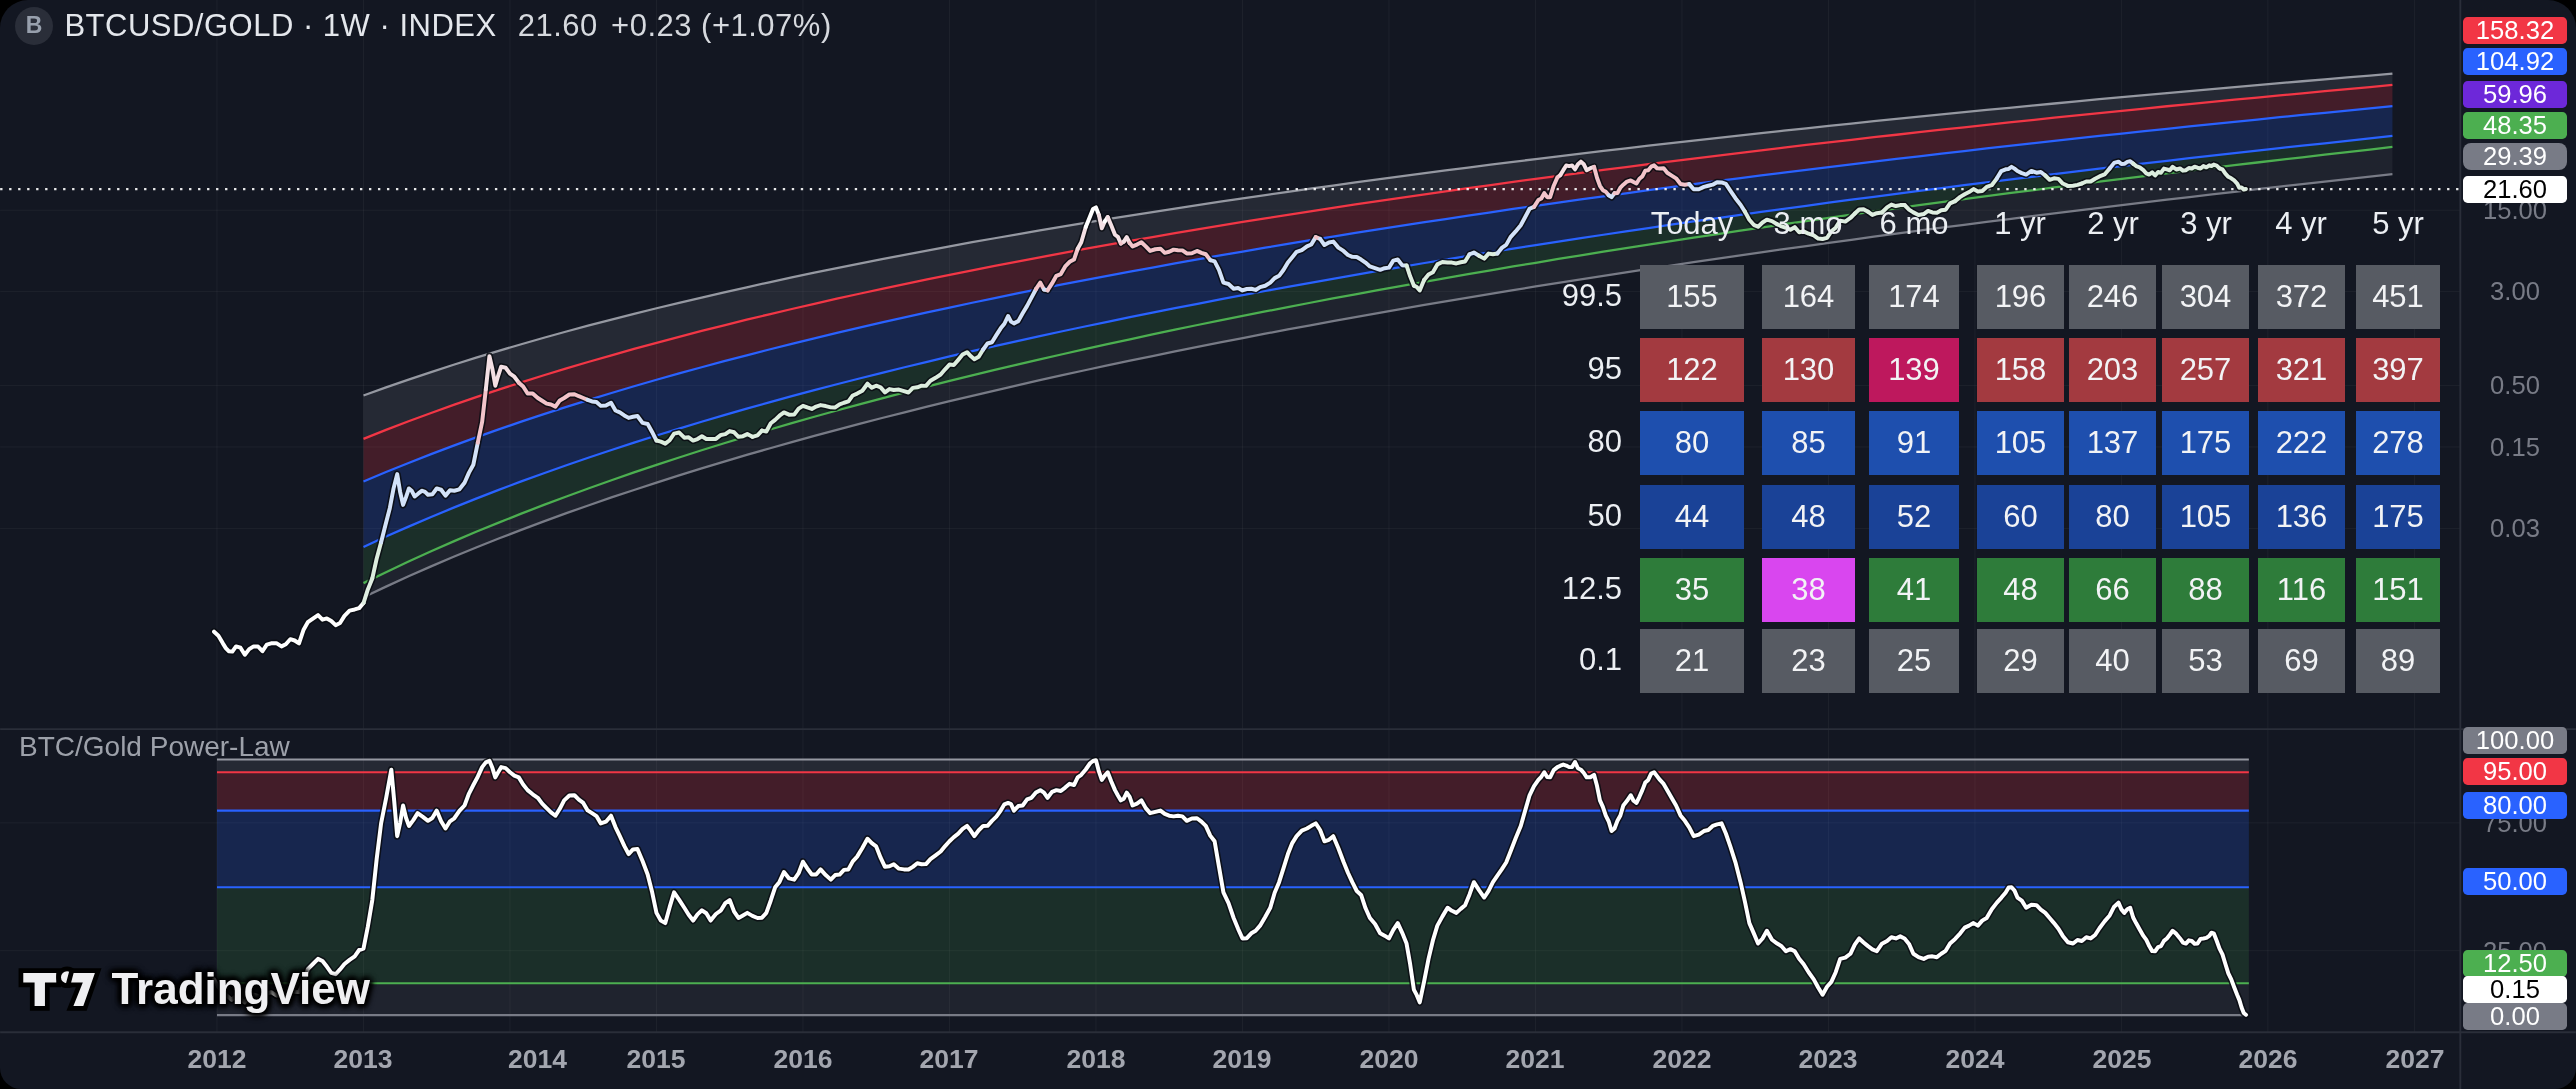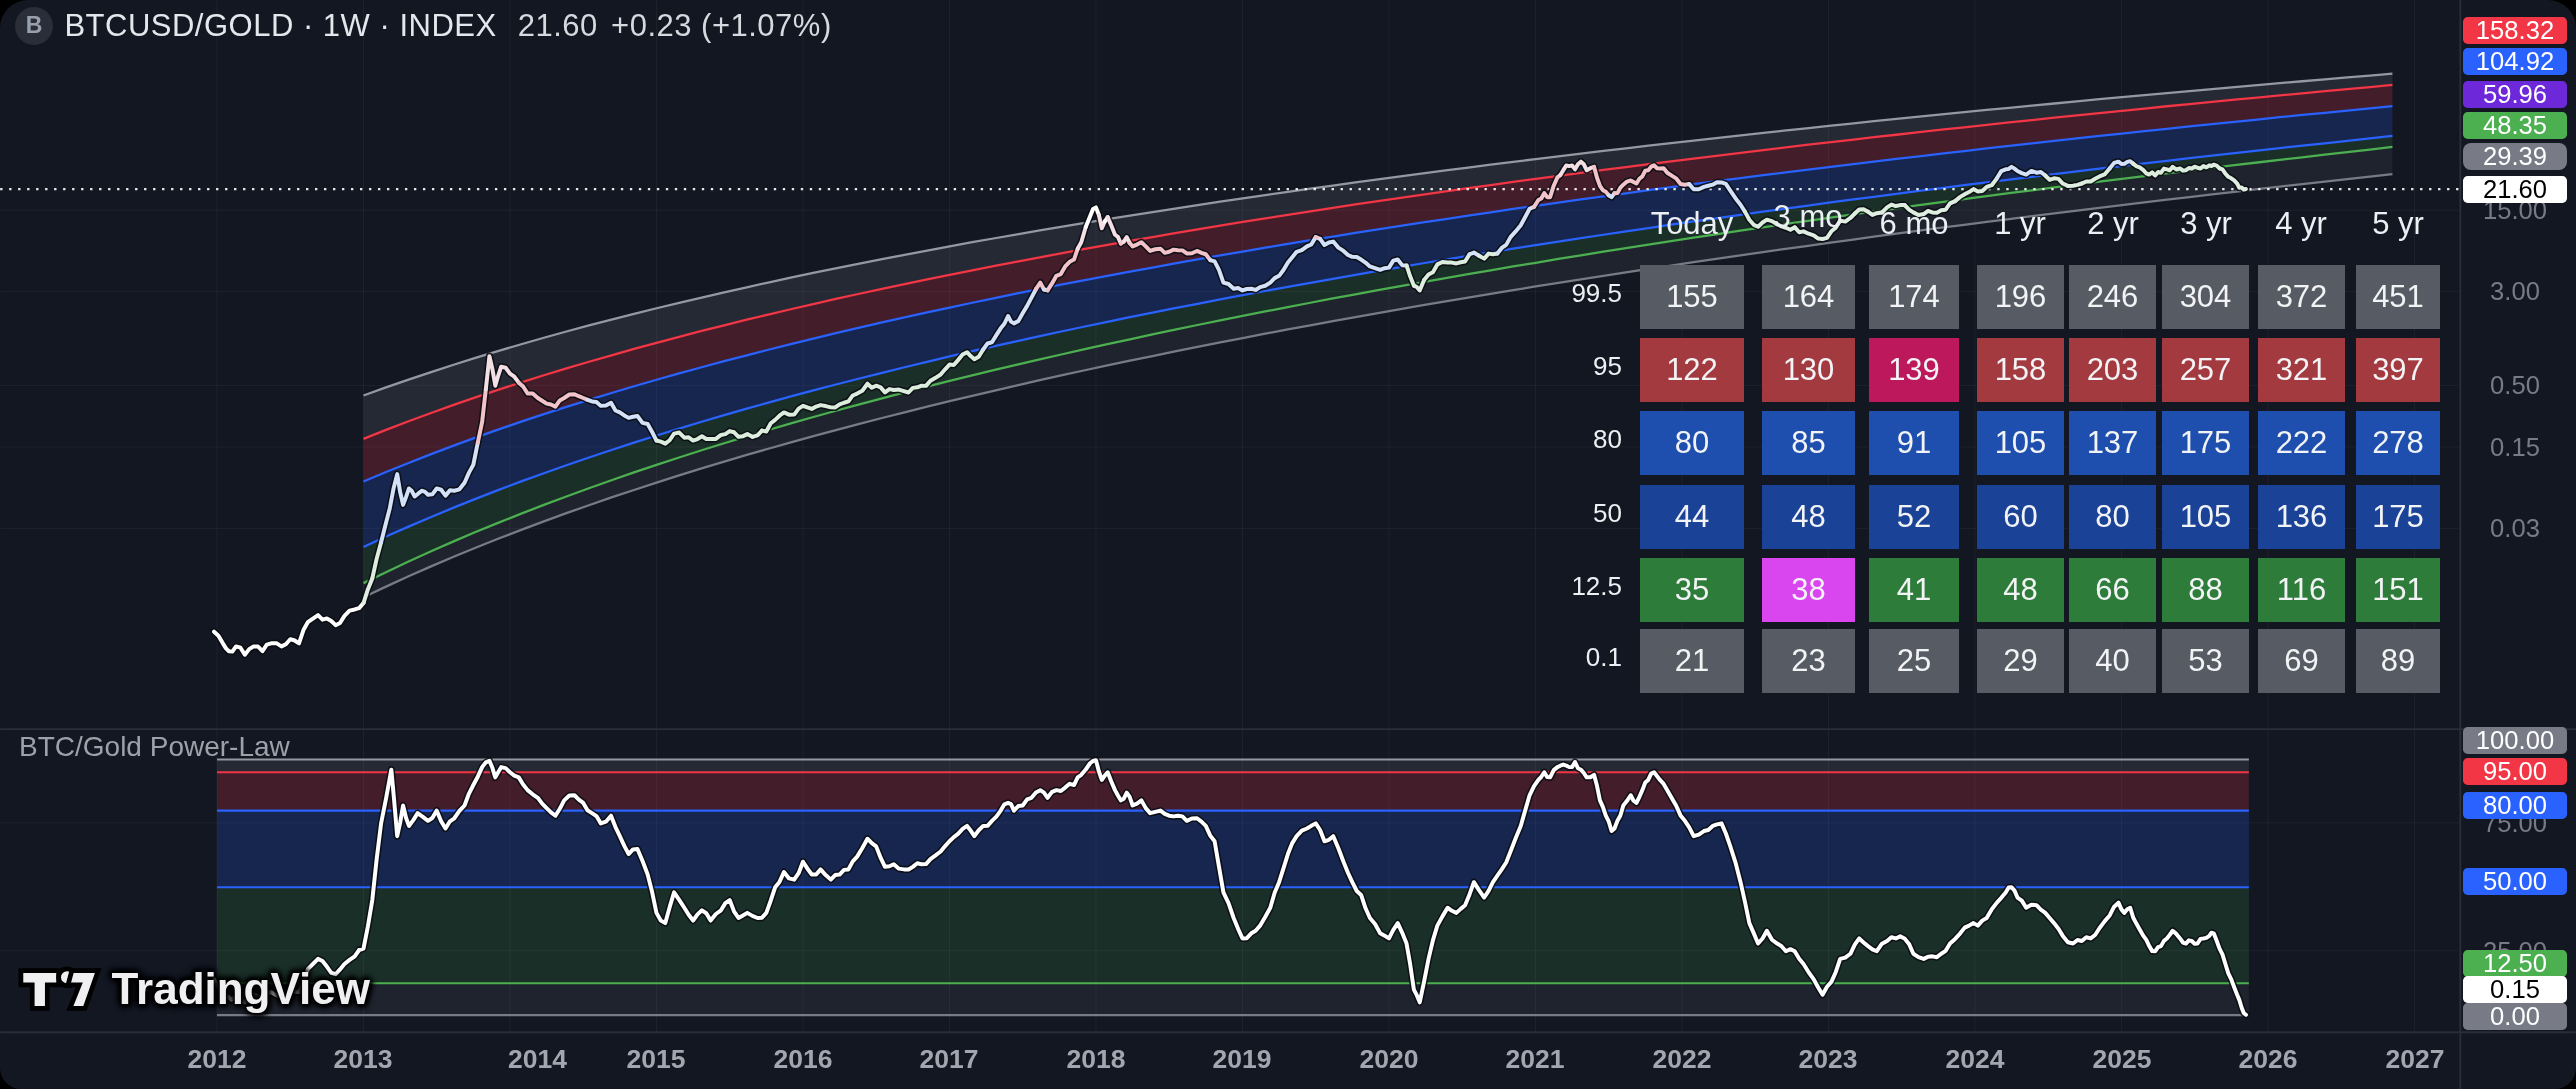--- a/index.html
+++ b/index.html
@@ -23,21 +23,21 @@
   
   .axis-badge{position:absolute;left:2463px;width:104px;height:26.5px;border-radius:4.7px;
     font-size:25.6px;line-height:26.5px;text-align:center;z-index:25;}
   .axis-tick{position:absolute;left:2463px;width:104px;height:26.5px;
     font-size:25.6px;line-height:26.5px;text-align:center;color:#787b86;z-index:20;}
   .year-label{position:absolute;width:114px;margin-left:-57px;text-align:center;top:1044px;
     font-size:26.5px;font-weight:700;color:#a3a6af;z-index:20;}
   
   .tbl-header{position:absolute;width:114px;margin-left:-57px;text-align:center;
     font-size:31px;color:#eceff3;z-index:35;}
-  .tbl-rowlabel{position:absolute;width:114px;text-align:right;font-size:26px;color:#eceff3;z-index:35;}
+  .tbl-rowlabel{position:absolute;width:114px;text-align:right;font-size:31px;color:#eceff3;z-index:35;}
   .tbl-cell{position:absolute;display:flex;align-items:center;justify-content:center;
     font-size:31px;color:#f2f3f5;z-index:35;}
 </style>
 </head>
 <body>
 
 <div class="screen">
   <svg id="chart-svg" width="2576" height="1089" viewBox="0 0 2720 1150">
       <g stroke="rgba(255,255,255,0.05)" stroke-width="1">
         <line x1="229" y1="0" x2="229" y2="1090"></line>
@@ -159,21 +159,21 @@
     <span class="logo-b">B</span>
     <span class="sym-title">BTCUSD/GOLD · 1W · INDEX</span>
     <span class="sym-quote">21.60</span>
     <span class="sym-change">+0.23 (+1.07%)</span>
   </div>
 
   <div class="pane2-title">BTC/Gold Power-Law</div>
 
   <div id="table-layer">
       <div class="tbl-header" style="left: 1692px; top: 206px;">Today</div>
-      <div class="tbl-header" style="left: 1808px; top: 199px;">3 mo</div>
+      <div class="tbl-header" style="left: 1808px; top: 206px;">3 mo</div>
       <div class="tbl-header" style="left: 1914px; top: 206px;">6 mo</div>
       <div class="tbl-header" style="left: 2020px; top: 206px;">1 yr</div>
       <div class="tbl-header" style="left: 2113px; top: 206px;">2 yr</div>
       <div class="tbl-header" style="left: 2206px; top: 206px;">3 yr</div>
       <div class="tbl-header" style="left: 2301px; top: 206px;">4 yr</div>
       <div class="tbl-header" style="left: 2398px; top: 206px;">5 yr</div>
       <div class="tbl-rowlabel" style="left: 1508px; top: 278px;">99.5</div>
       <div class="tbl-cell" style="left: 1640px; top: 265px; width: 104px; height: 64px; background: rgb(87, 91, 99);">155</div>
       <div class="tbl-cell" style="left: 1762px; top: 265px; width: 93px; height: 64px; background: rgb(87, 91, 99);">164</div>
       <div class="tbl-cell" style="left: 1869px; top: 265px; width: 90px; height: 64px; background: rgb(87, 91, 99);">174</div>

